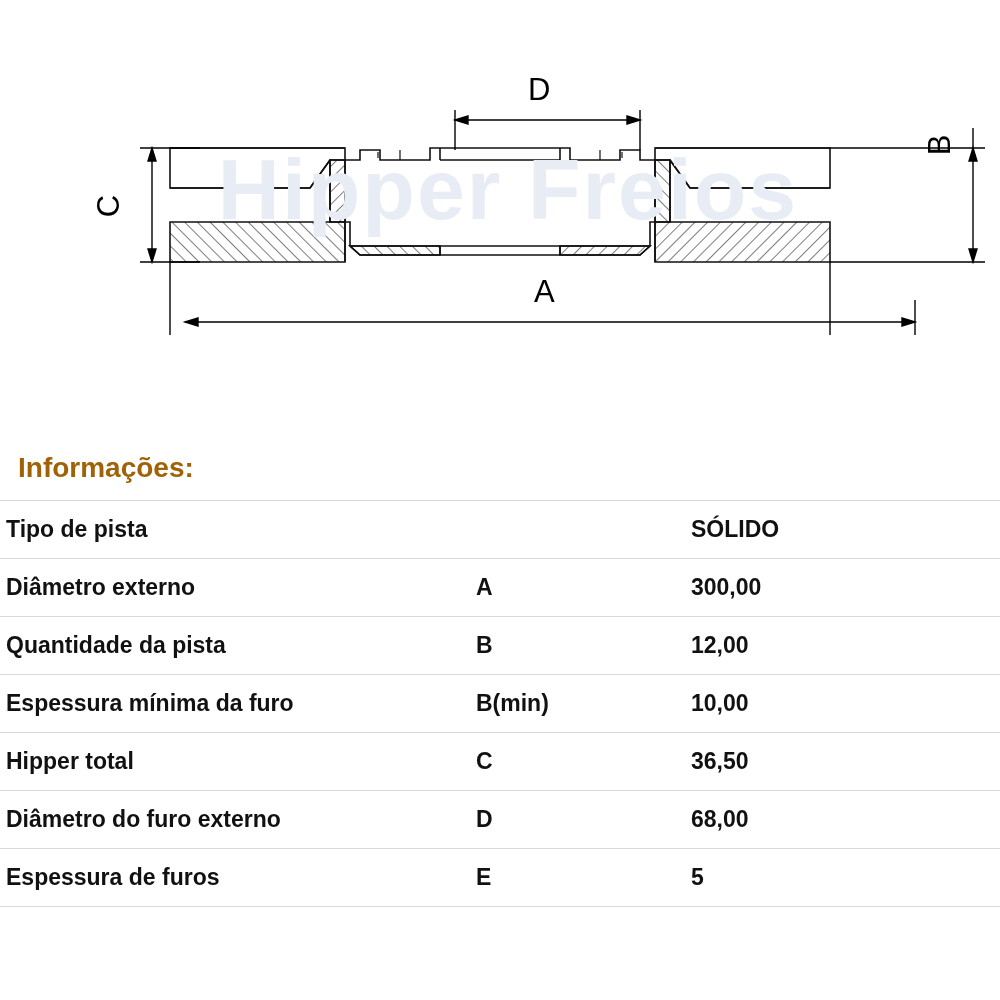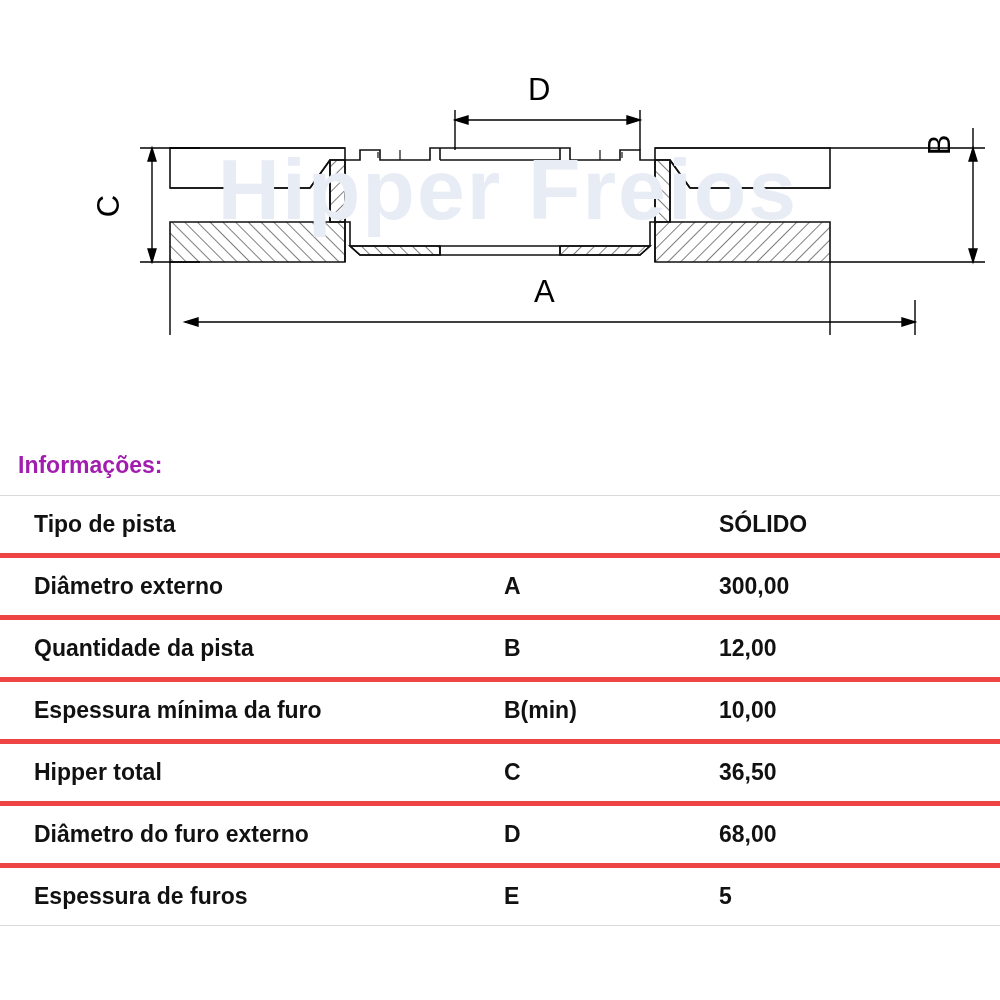--- a/index.html
+++ b/index.html
@@ -51,40 +51,40 @@
   }
 
   
   .info-wrap {
     position: absolute;
     left: 0;
     top: 452px;
     width: 1000px;
   }
   .info-title {
-    font-size: 23px;
+    font-size: 28px;
     font-weight: bold;
-    color: #a21caf;
+    color: #a16207;
     padding: 0 0 16px 18px;
   }
   table.info {
     border-collapse: collapse;
     width: 1000px;
     table-layout: fixed;
   }
   table.info td {
-    border-top: 5px solid #ef4444;
+    border-top: 1px solid #ef4444;
     border-bottom: 1px solid #d9d9d9;
     font-size: 23px;
     font-weight: bold;
     padding: 15px 0 15px 0;
     color: #111;
     vertical-align: middle;
   }
-  table.info tr td.c-label { width: 470px; padding-left: 34px; }
+  table.info tr td.c-label { width: 470px; padding-left: 6px; }
   table.info tr td.c-sym   { width: 215px; }
   table.info tr td.c-val   { width: 315px; }
   table.info tr:first-child td { border-top: 1px solid #d9d9d9; }
 </style>
 </head>
 <body>
 
 <div class="drawing">
 
   <div class="wm">Hipper Freios</div>

